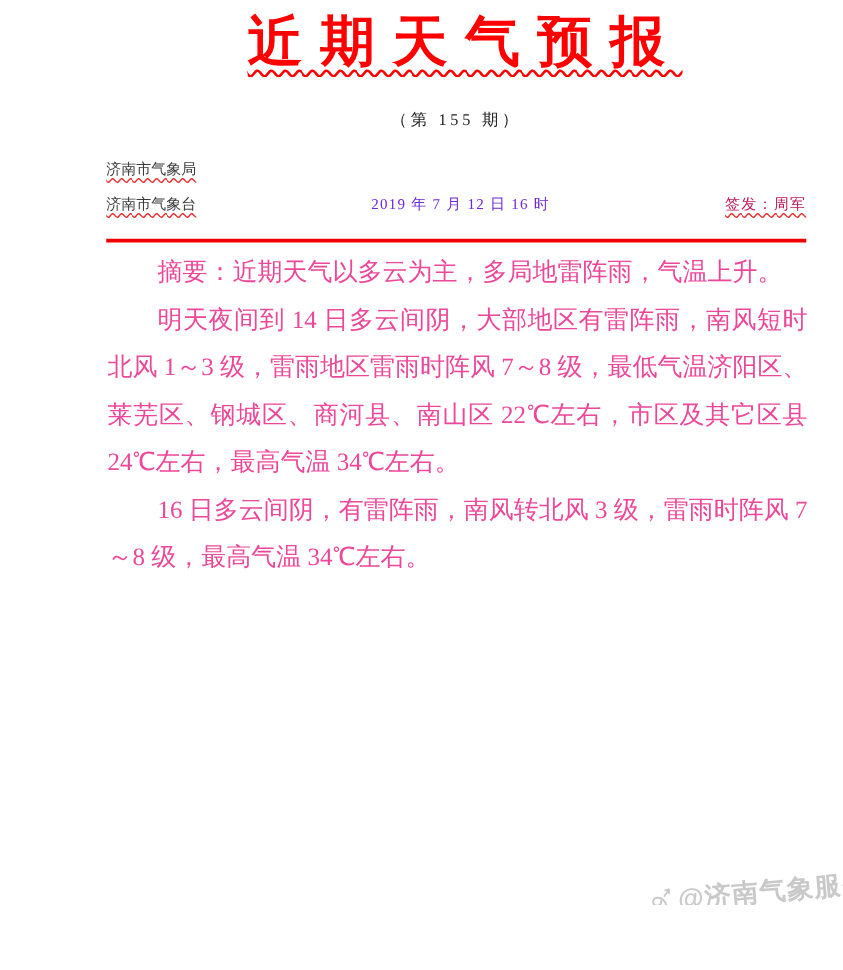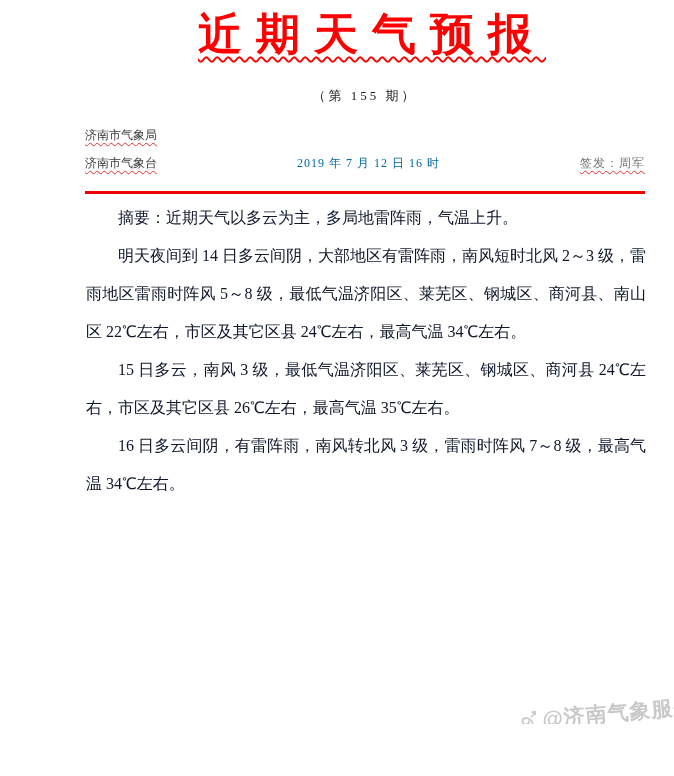--- a/index.html
+++ b/index.html
@@ -52,46 +52,46 @@
   .org-block { line-height: 28px; }
   .org-line {
     color: #3a3a3a;
     text-decoration: underline;
     text-decoration-style: wavy;
     text-decoration-color: #e03030;
     text-decoration-thickness: 1px;
     text-underline-offset: 3px;
   }
   .meta-date {
-    color: #0369a1;
+    color: #6d28d9;
     line-height: 28px;
     letter-spacing: 1px;
   }
   .meta-signer {
-    color: #737373;
+    color: #be185d;
     line-height: 28px;
     letter-spacing: 1px;
     text-decoration: underline;
     text-decoration-style: wavy;
     text-decoration-color: #e03030;
     text-decoration-thickness: 1px;
     text-underline-offset: 3px;
     margin-top: 13px;
   }
   .red-rule {
     margin: 14px 57px 0 57px;
     height: 3px;
     background: #ee0000;
   }
   .body-text {
     margin: 5px 56px 0 58px;
-    font-size: 16px;
+    font-size: 20px;
     line-height: 38px;
     text-align: justify;
-    color: #0f172a;
+    color: #ec4899;
   }
   .body-text p {
     margin: 0;
     text-indent: 2em;
   }
   .watermark {
     position: absolute;
     right: 6px;
     bottom: 4px;
     display: flex;
@@ -123,22 +123,21 @@
       <div class="org-line">济南市气象台</div>
     </div>
     <div class="meta-date">2019 年 7 月 12 日 16 时</div>
     <div class="meta-signer">签发：周军</div>
   </div>
 
   <div class="red-rule"></div>
 
   <div class="body-text">
     <p>摘要：近期天气以多云为主，多局地雷阵雨，气温上升。</p>
-    <p>明天夜间到 14 日多云间阴，大部地区有雷阵雨，南风短时北风 2～3 级，雷雨地区雷雨时阵风 5～8 级，最低气温济阳区、莱芜区、钢城区、商河县、南山区 22℃左右，市区及其它区县 24℃左右，最高气温 34℃左右。</p>
-    <p>15 日多云，南风 3 级，最低气温济阳区、莱芜区、钢城区、商河县 24℃左右，市区及其它区县 26℃左右，最高气温 35℃左右。</p>
+    <p>明天夜间到 14 日多云间阴，大部地区有雷阵雨，南风短时北风 1～3 级，雷雨地区雷雨时阵风 7～8 级，最低气温济阳区、莱芜区、钢城区、商河县、南山区 22℃左右，市区及其它区县 24℃左右，最高气温 34℃左右。</p>
     <p>16 日多云间阴，有雷阵雨，南风转北风 3 级，雷雨时阵风 7～8 级，最高气温 34℃左右。</p>
   </div>
 
   <div class="watermark">
     <span>
       <svg width="26" height="24" viewBox="0 0 26 24" fill="none">
         <path d="M14.5 12.5 a3.2 3.2 0 1 1 -3.2 -3.2 a6.8 6.8 0 1 1 -6.8 6.8" stroke="#c9c9c9" stroke-width="1.7" fill="none" stroke-linecap="round"></path>
         <path d="M17.5 8.5 L21.5 3.5 M21.5 3.5 l-3.1 0.5 M21.5 3.5 l-0.3 3.1" stroke="#c9c9c9" stroke-width="1.5" fill="none" stroke-linecap="round"></path>
       </svg>
     </span>

